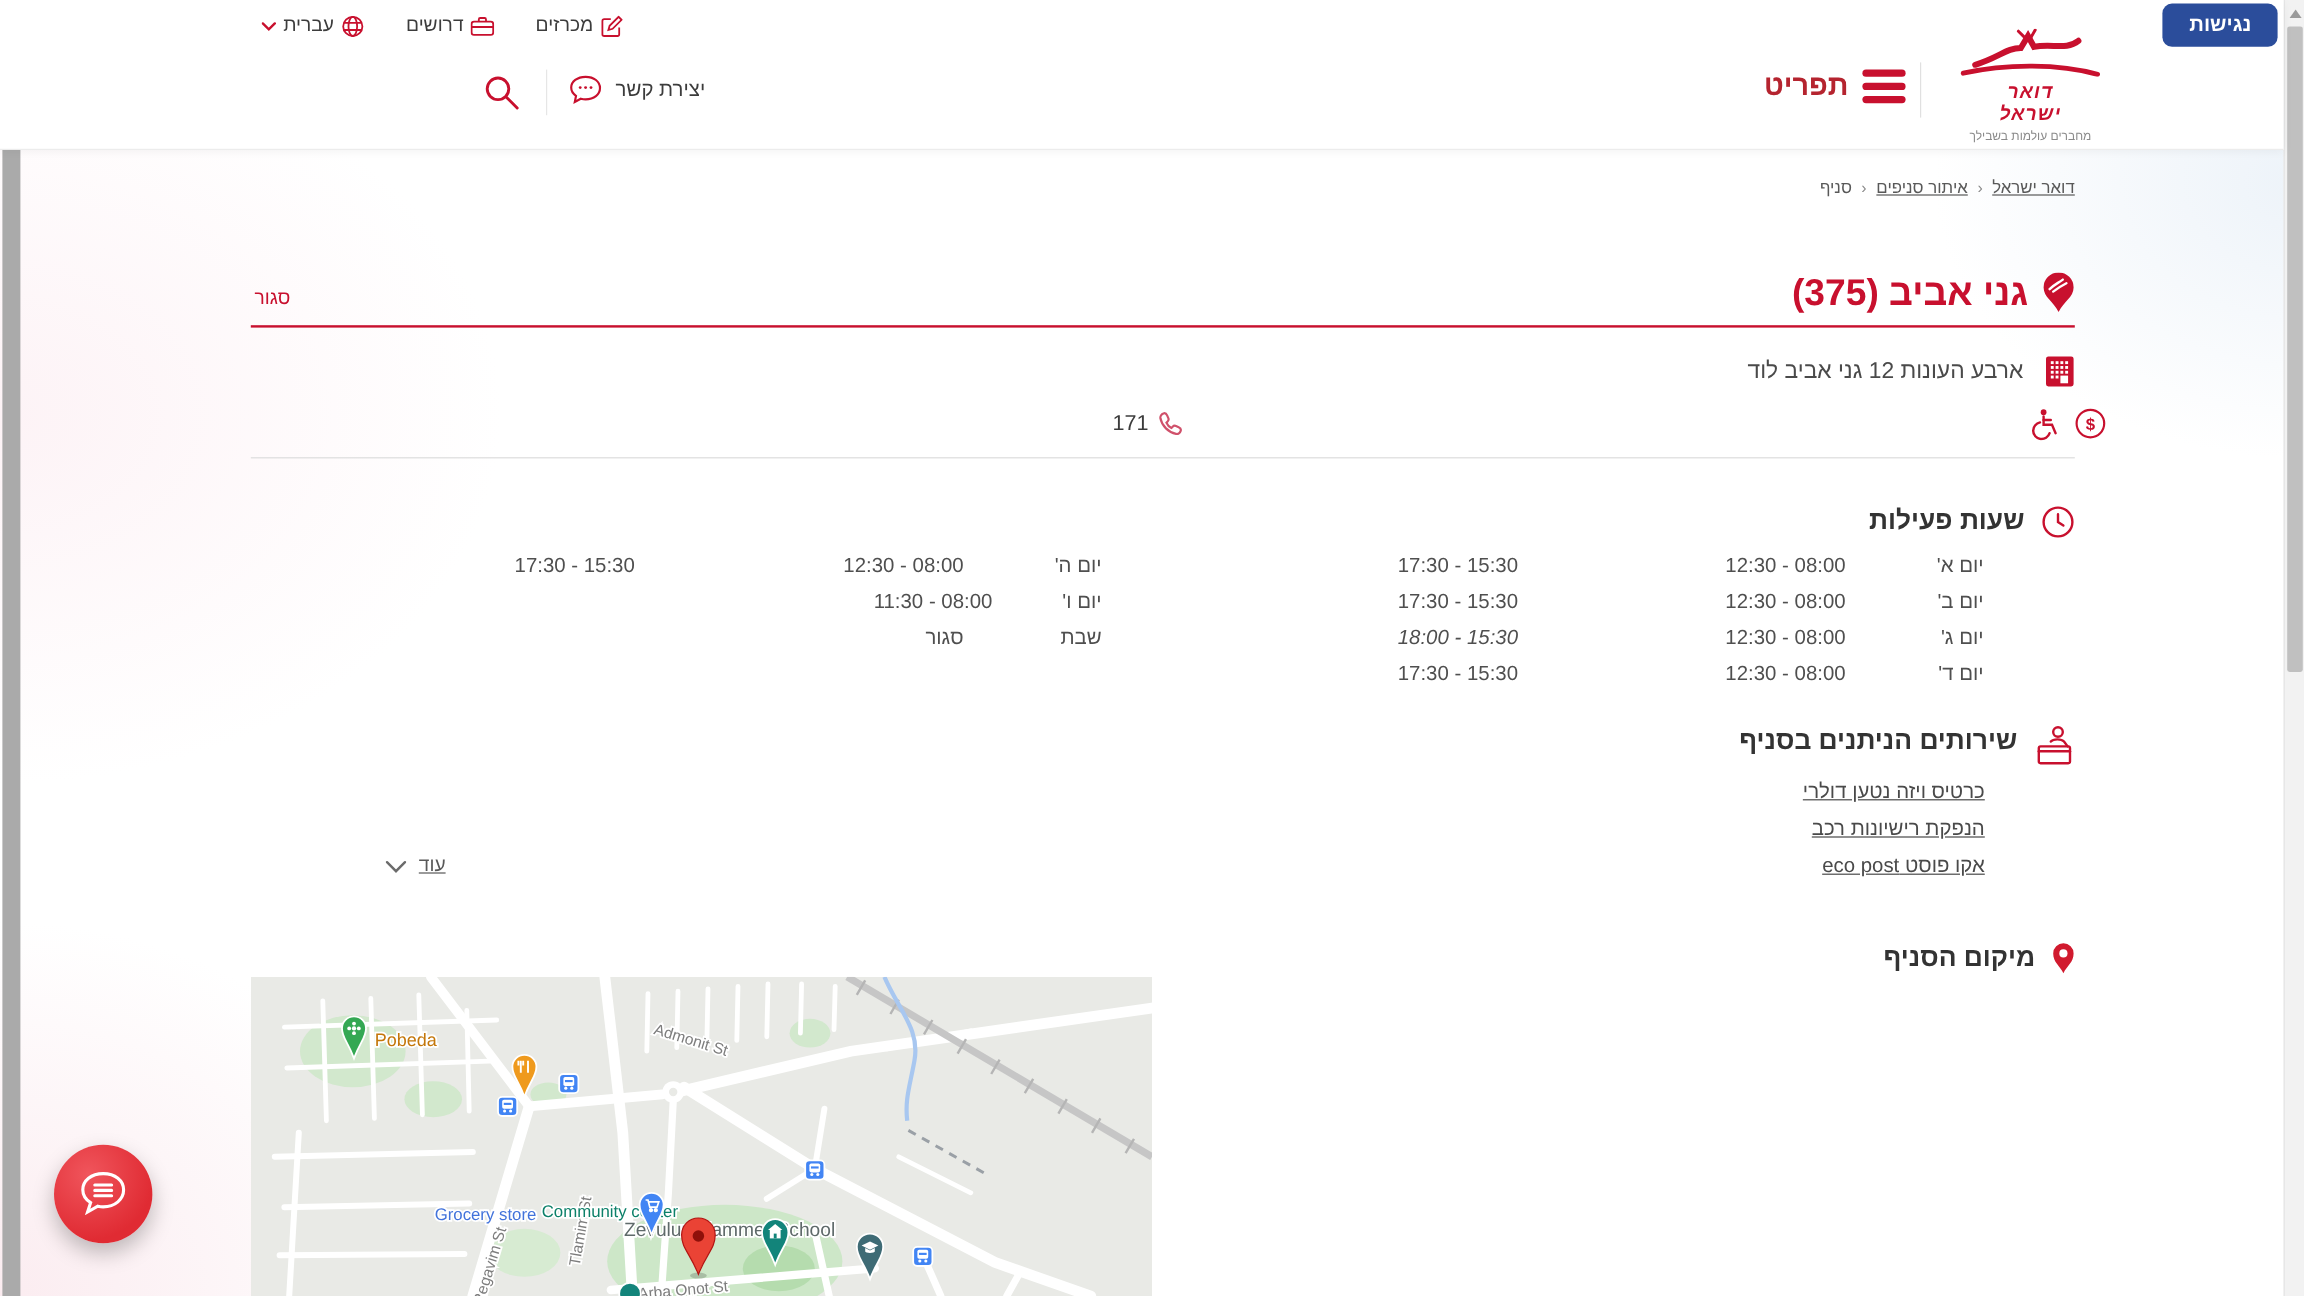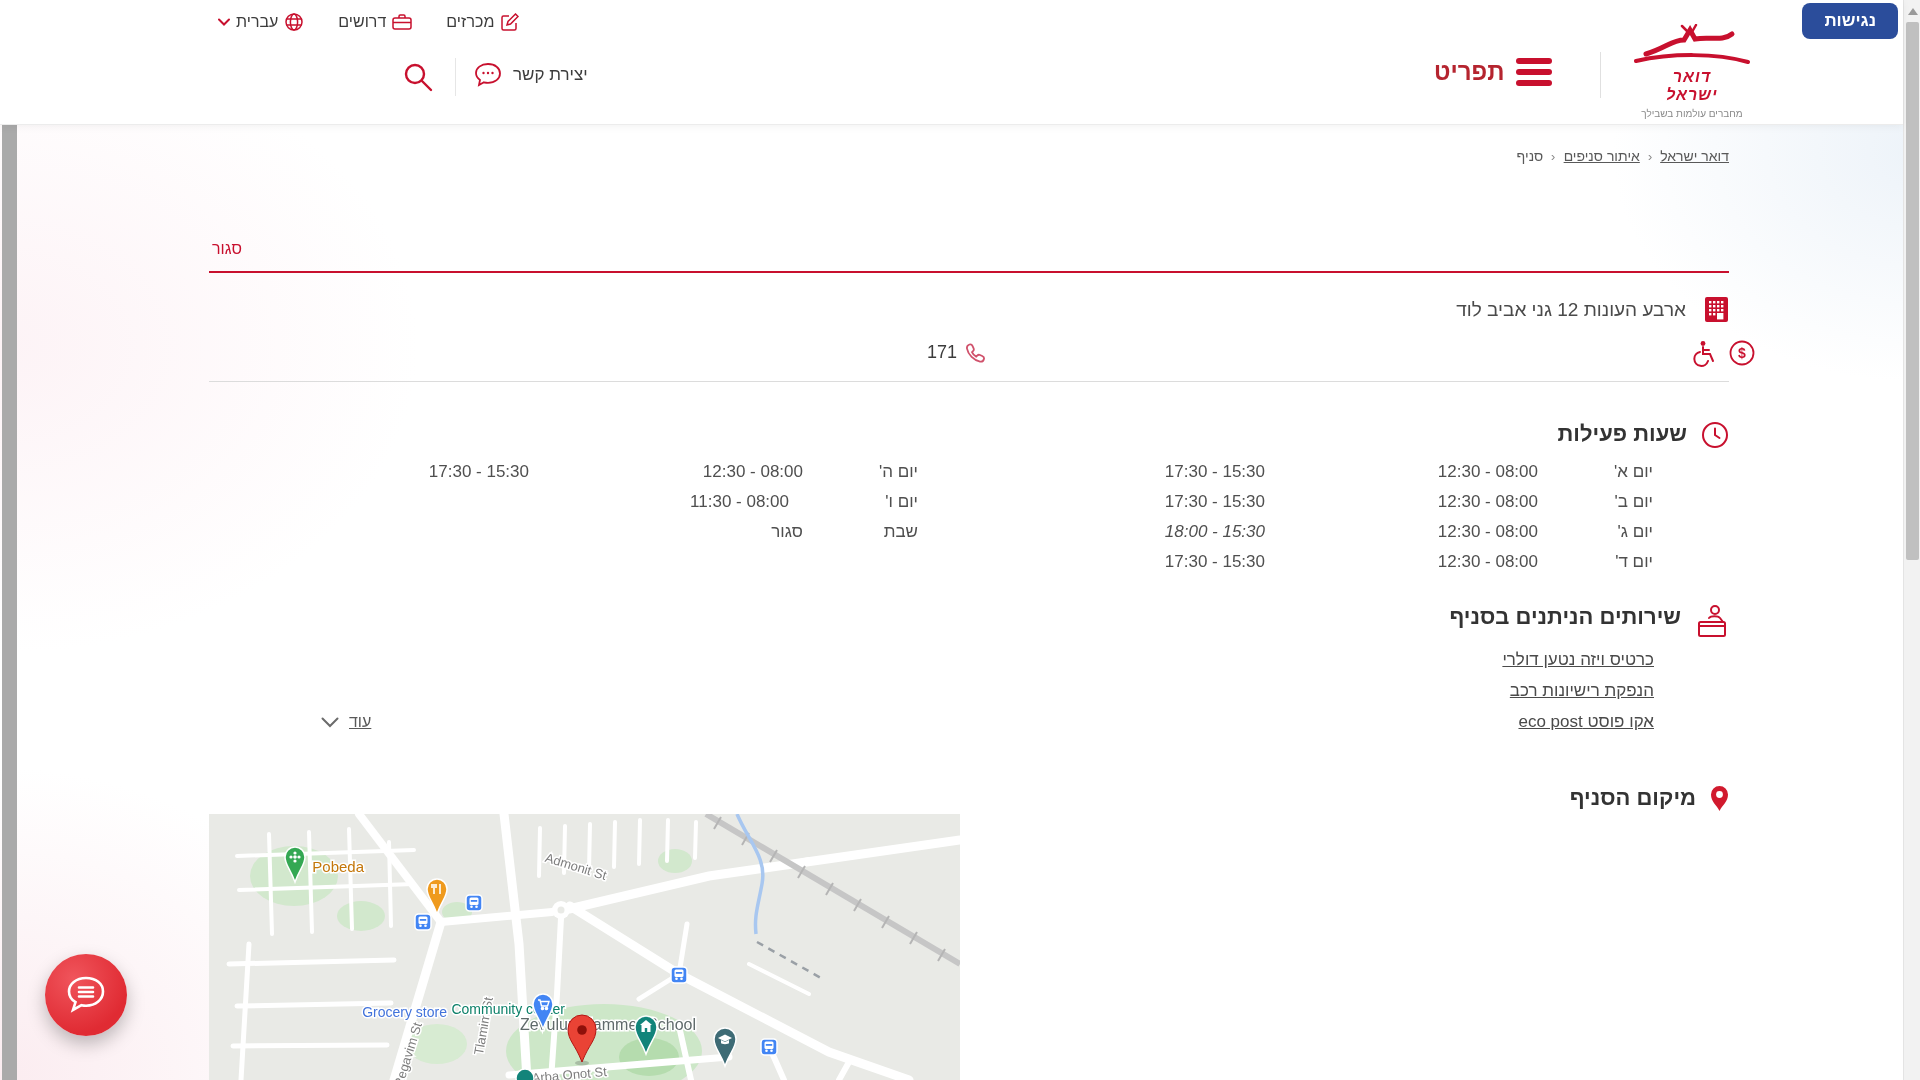--- a/index.html
+++ b/index.html
@@ -23,21 +23,21 @@
   
   #header{position:absolute;left:0;top:0;width:1903px;height:125px;background:#ffffff;border-bottom:1px solid #ececec;box-shadow:0 2px 8px rgba(0,0,0,.05);z-index:5;}
   .util-row{position:absolute;left:218px;top:12px;display:flex;align-items:center;gap:34px;direction:ltr;}
   .util-item{display:flex;align-items:center;gap:6px;color:#3c3c3c;font-size:16px;cursor:pointer;}
   .util-item svg{display:block;}
   .pill-btn{position:absolute;left:150px;top:57px;width:198px;height:44px;background:#d01a30;border:none;border-radius:24px;color:#fff;font-size:17px;font-weight:bold;font-family:inherit;cursor:pointer;box-shadow:0 3px 8px rgba(208,26,48,.35);}
   .hdr-search{position:absolute;left:401px;top:60px;width:34px;height:34px;cursor:pointer;}
   .hdr-vdiv{position:absolute;left:455px;top:58px;width:1px;height:38px;background:#e6e6e6;}
   .hdr-contact{position:absolute;left:473px;top:62px;display:flex;align-items:center;gap:10px;direction:ltr;cursor:pointer;}
   .hdr-contact span{color:#3c3c3c;font-size:17px;}
-  .menu-cluster{position:absolute;left:1434px;top:58px;display:flex;align-items:flex-start;gap:12px;cursor:pointer;}
+  .menu-cluster{position:absolute;left:1470px;top:58px;display:flex;align-items:flex-start;gap:12px;cursor:pointer;}
   .menu-label{color:#b5242f;font-size:24px;font-weight:bold;}
   .burger{display:flex;flex-direction:column;gap:5px;}
   .burger i{display:block;width:36px;height:6px;background:#c8102e;border-radius:3px;}
   .logo-vdiv{position:absolute;left:1600px;top:52px;width:1px;height:46px;background:#e0e0e0;}
   .logo{position:absolute;left:1626px;top:24px;width:132px;text-align:center;cursor:pointer;}
   .logo-text{color:#c8102e;font-weight:bold;font-style:italic;font-size:16px;line-height:18px;letter-spacing:1px;}
   .logo-tag{color:#8a8a8a;font-size:10px;margin-top:4px;}
   #a11y-btn{position:absolute;right:22px;top:3px;background:#2b4d9b;color:#fff;border:none;border-radius:8px;font-family:inherit;font-size:17px;font-weight:bold;padding:8px 22px;cursor:pointer;z-index:10;}
 
   
@@ -159,20 +159,27 @@
 <div id="main">
 
   <nav class="breadcrumb">
     <a>דואר ישראל</a>
     <span class="crumb-sep">›</span>
     <a>איתור סניפים</a>
     <span class="crumb-sep">›</span>
     <span>סניף</span>
   </nav>
 
+  <div class="title-row">
+    <svg width="27" height="34" viewBox="0 0 27 34">
+      <path d="M13.5 33 C9 24 1 20.5 1 12.5 a12.5 12.5 0 1 1 25 0 C26 20.5 18 24 13.5 33 Z" fill="#c8102e"></path>
+      <path d="M6 14 C10 10 13 9 17 6 M9 16 C13 13 16 11 20 9" stroke="#fff" stroke-width="2" fill="none" stroke-linecap="round"></path>
+    </svg>
+    <h1 class="branch-title">גני אביב (375)</h1>
+  </div>
   <span class="status">סגור</span>
   <div class="title-line"></div>
 
   <div class="addr-row">
     <svg width="25" height="27" viewBox="0 0 25 27">
       <rect x="1" y="1" width="23" height="25" rx="2" fill="#c8102e"></rect>
       <g fill="#fff">
         <rect x="5" y="5" width="2.4" height="2.4"></rect>
           <rect x="9" y="5" width="2.4" height="2.4"></rect>
           <rect x="13" y="5" width="2.4" height="2.4"></rect>
@@ -237,21 +244,21 @@
   <span class="hcell time" style="right:191px;top:522px;">12:30 - 08:00</span>
   <span class="hcell time" style="right:464px;top:522px;font-style:italic;">18:00 - 15:30</span>
   <span class="hcell" style="right:76px;top:552px;">יום ד'</span>
   <span class="hcell time" style="right:191px;top:552px;">12:30 - 08:00</span>
   <span class="hcell time" style="right:464px;top:552px;">17:30 - 15:30</span>
 
   <span class="hcell" style="right:811px;top:462px;">יום ה'</span>
   <span class="hcell time" style="right:926px;top:462px;">12:30 - 08:00</span>
   <span class="hcell time" style="right:1200px;top:462px;">17:30 - 15:30</span>
   <span class="hcell" style="right:811px;top:492px;">יום ו'</span>
-  <span class="hcell time" style="right:940px;top:492px;">11:30 - 08:00</span>
+  <span class="hcell time" style="right:902px;top:492px;">11:30 - 08:00</span>
   <span class="hcell" style="right:811px;top:522px;">שבת</span>
   <span class="hcell" style="right:926px;top:522px;">סגור</span>
 
   <div class="sec-head" style="right:0;top:604px;">
     <svg width="34" height="36" viewBox="0 0 34 36">
         <g fill="none" stroke="#c8102e" stroke-width="2" stroke-linecap="round">
           <circle cx="20" cy="6" r="4"></circle>
           <path d="M14 14c2-2.5 9-2.5 11 0l3 4"></path>
           <rect x="4" y="18" width="26" height="14" rx="1.5"></rect>
           <path d="M4 22h26"></path>

